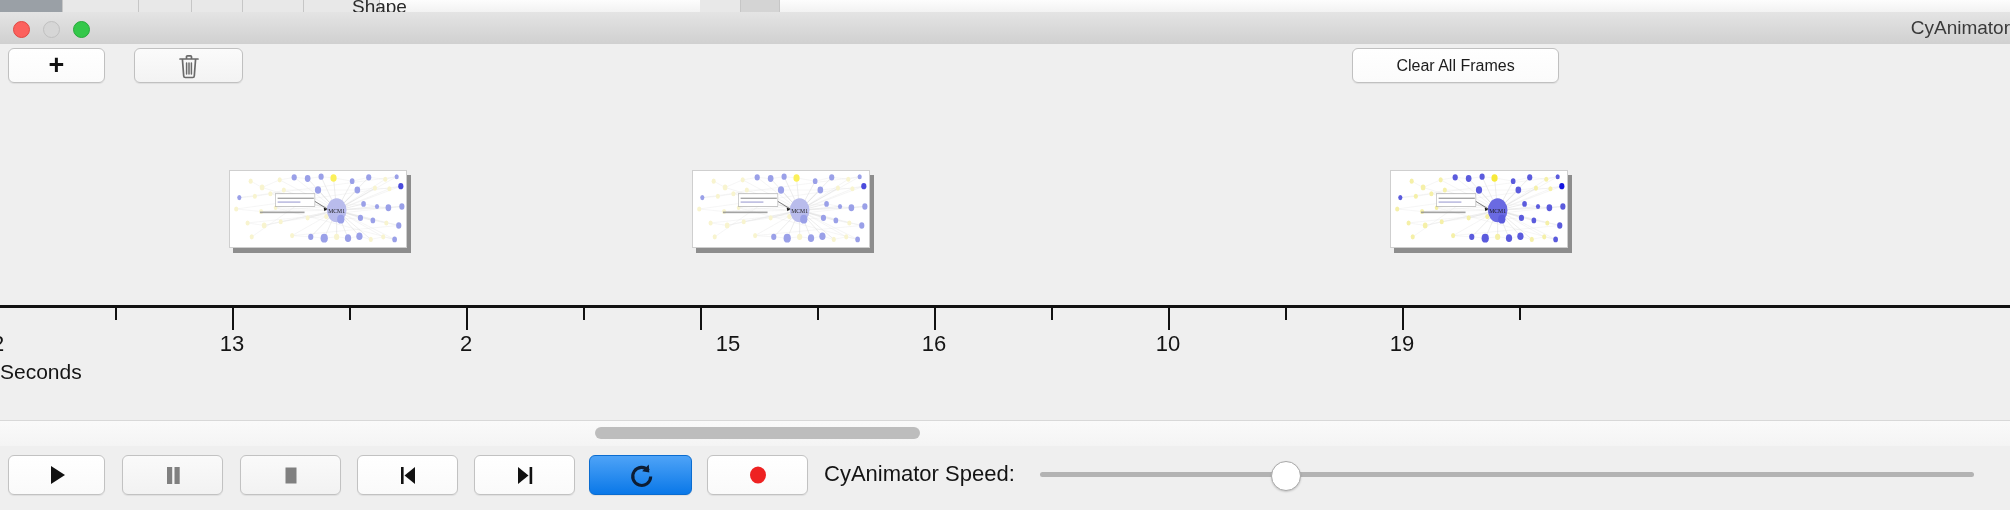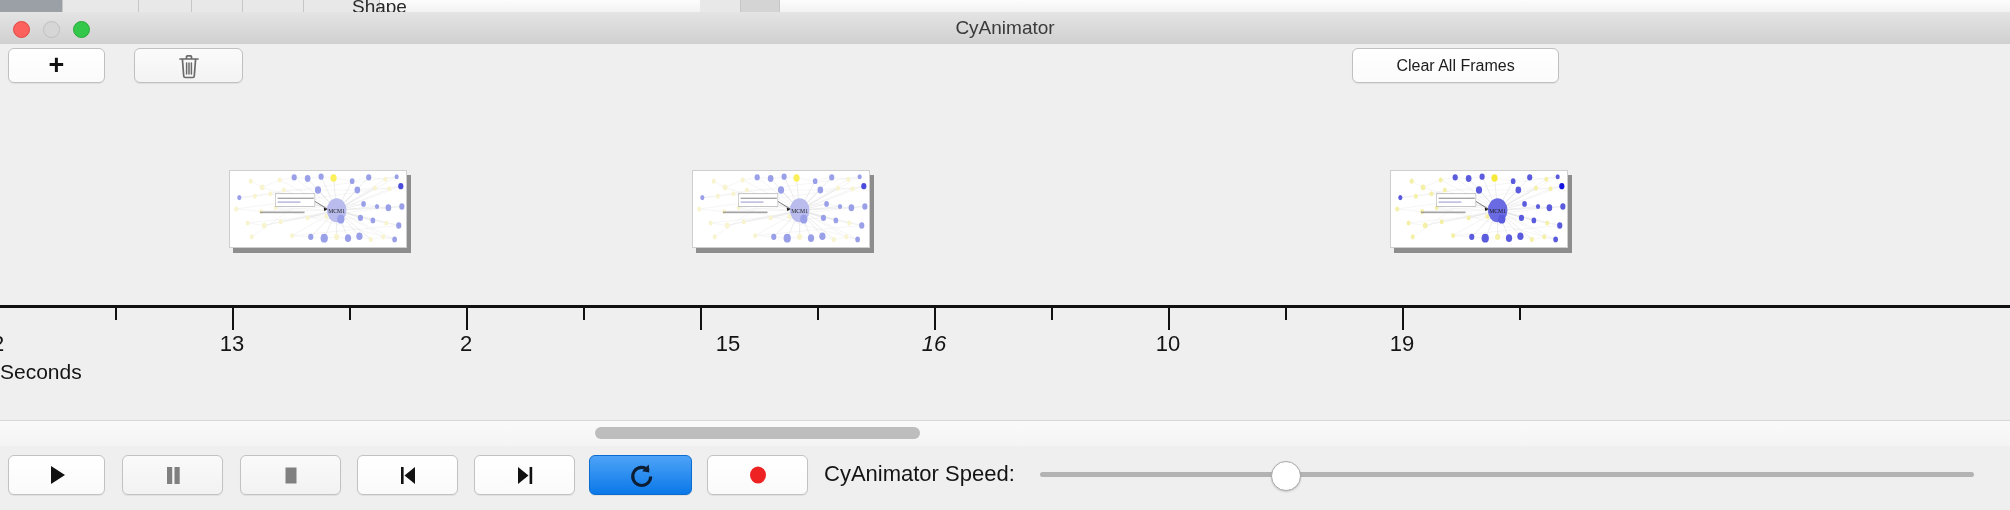--- a/index.html
+++ b/index.html
@@ -20,21 +20,21 @@
 
   
   .titlebar{position:absolute;left:0;top:12px;width:2010px;height:32px;
     background:linear-gradient(#e4e4e4,#d0d0d0);
     border-bottom:1px solid #b4b4b4;}
   .traffic{position:absolute;top:9px;width:15px;height:15px;border-radius:50%;}
   .traffic.red{left:13px;background:#fc615d;border:1px solid #e04843;}
   .traffic.yellow{left:43px;background:#d6d6d6;border:1px solid #c0c0c0;}
   .traffic.green{left:73px;background:#34c84a;border:1px solid #29a93c;}
   .win-title{position:absolute;left:0;top:0;width:2010px;height:32px;line-height:32px;
-    text-align:center;font-size:19px;color:#3a3a3a;}
+    text-align:right;font-size:19px;color:#3a3a3a;}
 
   
   .toolbar{position:absolute;left:0;top:44px;width:2010px;height:42px;
     background:#efefef;border-bottom:1px solid #c8c8c8;}
   .tb-btn{position:absolute;top:4px;height:33px;border:1px solid #c0c0c0;border-radius:6px;
     background:linear-gradient(#ffffff,#fbfbfb);box-shadow:0 1px 1px rgba(0,0,0,.07);
     display:flex;align-items:center;justify-content:center;cursor:default;}
   .tb-btn.flat{background:linear-gradient(#fbfbfb,#f3f3f3);}
   #btn-add{left:8px;width:95px;}
   #btn-del{left:134px;width:107px;}
@@ -590,21 +590,21 @@
     <div class="axis"></div>
     <div id="ticks-layer">
         <div class="tick-label" style="left: -2px;">2</div>
         <div class="tick major" style="left: 232px;"></div>
         <div class="tick-label" style="left: 232px;">13</div>
         <div class="tick major" style="left: 466px;"></div>
         <div class="tick-label" style="left: 466px;">2</div>
         <div class="tick major" style="left: 700px;"></div>
         <div class="tick-label" style="left: 728px;">15</div>
         <div class="tick major" style="left: 934px;"></div>
-        <div class="tick-label" style="left: 934px; font-style: italic;">16</div>
+        <div class="tick-label" style="left: 934px;">16</div>
         <div class="tick major" style="left: 1168px;"></div>
         <div class="tick-label" style="left: 1168px;">10</div>
         <div class="tick major" style="left: 1402px;"></div>
         <div class="tick-label" style="left: 1402px;">19</div>
         <div class="tick minor" style="left: 115px;"></div>
         <div class="tick minor" style="left: 349px;"></div>
         <div class="tick minor" style="left: 583px;"></div>
         <div class="tick minor" style="left: 817px;"></div>
         <div class="tick minor" style="left: 1051px;"></div>
         <div class="tick minor" style="left: 1285px;"></div>

